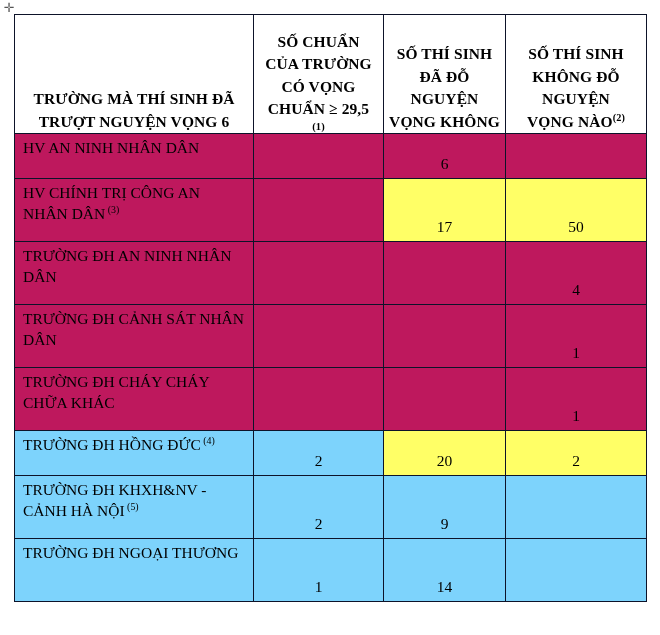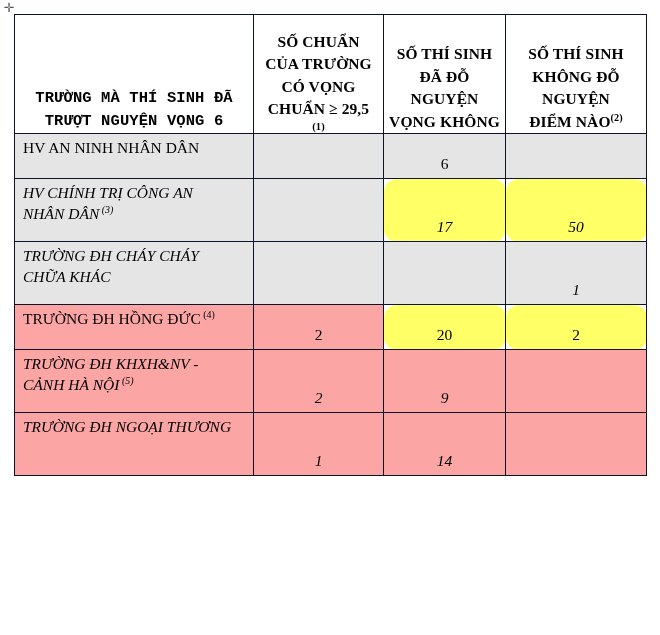--- a/index.html
+++ b/index.html
@@ -72,21 +72,20 @@
     text-align: center;
     font-weight: bold;
     letter-spacing: .1px;
     height: 118px;
     padding: 4px 5px;
   }
   thead th .hline { display: block; white-space: nowrap; }
   thead th.name-head {
     font-size: 15.5px;
     line-height: 1.5;
-    font-family: Liberation Mono, monospace;
   }
   thead th.num-head {
     font-size: 15.5px;
     line-height: 1.45;
   }
   sup {
     font-size: 0.66em;
     vertical-align: super;
     line-height: 0;
     font-weight: bold;
@@ -106,25 +105,25 @@
   tbody td.name {
     text-align: left;
     padding: 3px 6px 4px 8px;
     vertical-align: top;
   }
   tbody td.num {
     text-align: center;
     padding: 0 4px 4px 4px;
     vertical-align: bottom;
   }
-  tbody tr.tall td { height: 55px; font-style: italic; }
-
-  tbody tr.shade td { background: #e5e5e5; }
-  tbody tr.plain td { background: #fca5a5; }
-  td.hl { background: #ffff66 !important; border-radius: 13px; }
+  tbody tr.tall td { height: 55px; }
+
+  tbody tr.shade td { background: #be185d; }
+  tbody tr.plain td { background: #7dd3fc; }
+  td.hl { background: #ffff66 !important; }
 
   tbody td.name sup { font-size: 0.64em; font-weight: normal; }
 </style>
 </head>
 <body>
 
 <span class="table-handle">✛</span>
 
 <div class="table-wrap">
   <table class="report">
@@ -150,38 +149,50 @@
         <th class="num-head">
           <span class="hline">SỐ THÍ SINH</span>
           <span class="hline">ĐÃ ĐỖ</span>
           <span class="hline">NGUYỆN</span>
           <span class="hline">VỌNG KHÔNG</span>
         </th>
         <th class="num-head">
           <span class="hline">SỐ THÍ SINH</span>
           <span class="hline">KHÔNG ĐỖ</span>
           <span class="hline">NGUYỆN</span>
-          <span class="hline"><span>ĐIỂM NÀO</span><sup>(2)</sup></span>
+          <span class="hline"><span>VỌNG NÀO</span><sup>(2)</sup></span>
         </th>
       </tr>
     </thead>
     <tbody id="report-body">
         <tr class="shade">
           <td class="name"><span>HV AN NINH NHÂN DÂN</span></td>
           <td class="num"></td>
           <td class="num">6</td>
           <td class="num"></td>
         </tr>
         <tr class="shade tall">
           <td class="name"><span>HV CHÍNH TRỊ CÔNG AN</span><br><span>NHÂN DÂN</span><sup> (3)</sup></td>
           <td class="num"></td>
           <td class="num hl">17</td>
           <td class="num hl">50</td>
         </tr>
         <tr class="shade tall">
+          <td class="name"><span>TRƯỜNG ĐH AN NINH NHÂN</span><br><span>DÂN</span></td>
+          <td class="num"></td>
+          <td class="num"></td>
+          <td class="num">4</td>
+        </tr>
+        <tr class="shade tall">
+          <td class="name"><span>TRƯỜNG ĐH CẢNH SÁT NHÂN</span><br><span>DÂN</span></td>
+          <td class="num"></td>
+          <td class="num"></td>
+          <td class="num">1</td>
+        </tr>
+        <tr class="shade tall">
           <td class="name"><span>TRƯỜNG ĐH CHÁY CHÁY</span><br><span>CHỮA KHÁC</span></td>
           <td class="num"></td>
           <td class="num"></td>
           <td class="num">1</td>
         </tr>
         <tr class="plain">
           <td class="name"><span>TRƯỜNG ĐH HỒNG ĐỨC</span><sup> (4)</sup></td>
           <td class="num">2</td>
           <td class="num hl">20</td>
           <td class="num hl">2</td>

